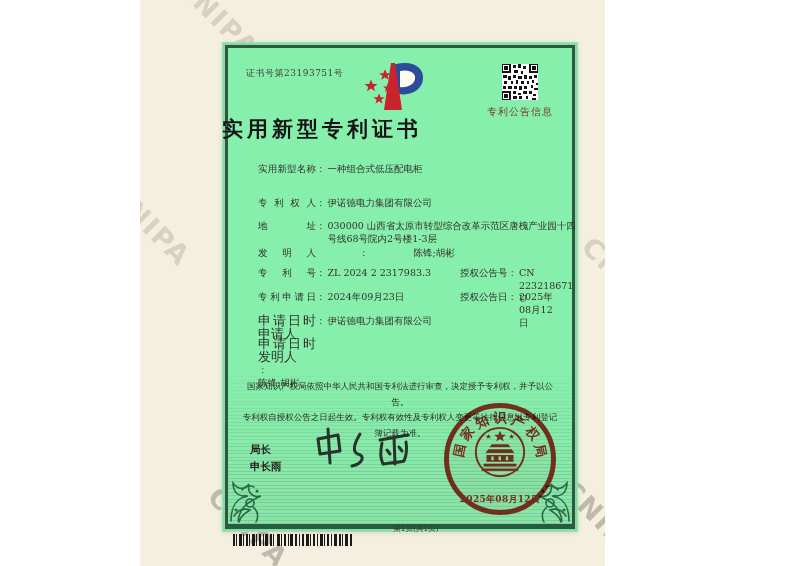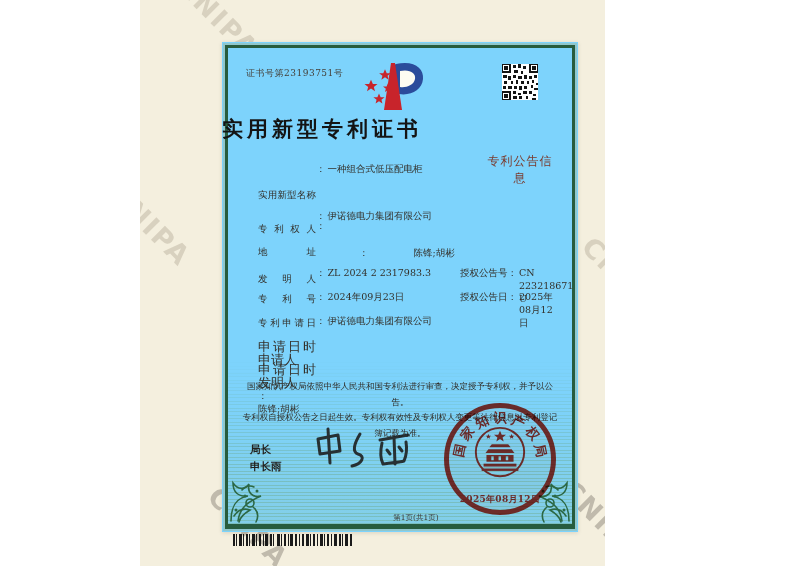--- a/index.html
+++ b/index.html
@@ -11,21 +11,21 @@
            background:#f4efde; overflow:hidden; }
 
   .wm { position:absolute; font-family:"DejaVu Sans", sans-serif; font-weight:bold;
         font-size:27px; letter-spacing:2px; transform:rotate(45deg); white-space:nowrap;
         color:rgba(118,106,80,0.22); pointer-events:none; }
   .wm.inner { color:rgba(120,115,100,0.14); }
   .wm.dark  { color:rgba(90,85,75,0.34); }
 
   
   .paper { position:absolute; left:82px; top:42px; width:356px; height:490px;
-           background:#7dd3fc; box-shadow:0 1px 4px rgba(60,60,40,0.15);
+           background:#86efac; box-shadow:0 1px 4px rgba(60,60,40,0.15);
            font-family:"DejaVu Serif","Liberation Serif",serif; color:#33302a; }
   .frame { position:absolute; left:3px; top:3px; right:3px; bottom:3px;
            border:3px solid #275c3e; border-bottom-width:5px;
            box-shadow:0 0 0 2px rgba(160,190,165,0.55); }
 
   .stripes { position:absolute; left:0; right:0; bottom:0; height:165px;
     background:
       linear-gradient(to bottom, rgba(150,190,155,0) 0%, rgba(150,190,155,0.20) 100%),
       repeating-linear-gradient(0deg, rgba(96,152,106,0.35) 0px, rgba(96,152,106,0.35) 1px,
         rgba(255,255,255,0) 1px, rgba(255,255,255,0) 3.5px);
@@ -36,28 +36,28 @@
   .flourish.left { left:0; }
   .flourish.right { right:0; transform:scaleX(-1); }
 
   .certno { position:absolute; left:24px; top:25px; font-size:9px; letter-spacing:0.5px; color:#45413a; }
 
   .logo { position:absolute; left:136px; top:16px; width:66px; height:58px; }
 
   .qr { position:absolute; left:280px; top:22px; width:36px; height:36px; background:#fff; }
   .qr svg { width:100%; height:100%; display:block; }
   .qr-caption { position:absolute; left:264px; top:63px; width:68px; text-align:center;
-                font-size:12px; color:#7a3b2e; letter-spacing:1px;margin-top:48px; }
+                font-size:10px; color:#7a3b2e; letter-spacing:1px; }
 
   .title { position:absolute; left:0; top:73px; width:100%; 
            font-size:21px; font-weight:700; letter-spacing:4px; color:#141414; }
 
   .row { position:absolute; left:36px; display:flex; align-items:flex-start;
          font-size:9.5px; line-height:13px; }
-  .lbl { width:58px; flex:none; text-align:justify; text-align-last:justify;margin-top:26px; }
+  .lbl { width:58px; flex:none; text-align:justify; text-align-last:justify; }
   .lbl.small { font-size:13px; text-align-last:auto; }
   .colon { flex:none; margin-right:2px; }
   .val { max-width:252px; }
   .pair2 { position:absolute; left:202px; top:0; display:flex; font-size:9.5px; }
   .pair2 .lbl2 { flex:none; }
 
   .statement { position:absolute; left:20px; right:20px; top:337px; text-align:center;
                font-size:8.5px; line-height:15.5px; color:#2f2c26; }
 
   .official { position:absolute; left:28px; top:400px; font-size:10.5px; font-weight:600;
@@ -67,21 +67,21 @@
   .seal { position:absolute; left:222px; top:361px; width:112px; height:112px;
           mix-blend-mode:multiply; opacity:0.94; }
   .seal-ring { position:absolute; inset:0; border:5px solid #d5281e; border-radius:50%;
                background:rgba(255,60,40,0.03); }
   .seal-char { position:absolute; left:50%; top:50%; font-size:13px; font-weight:700;
                color:#d5281e; font-family:"DejaVu Sans",sans-serif; }
   .seal-emblem { position:absolute; left:27px; top:22px; width:58px; height:58px; }
   .seal-date { position:absolute; left:0; bottom:9px; width:100%; text-align:center;
                font-size:9px; font-weight:700; color:#d5281e; letter-spacing:0.3px; }
 
-  .footer { position:absolute; left:0; top:471px; width:100%; text-align:center;
+  .footer { position:absolute; left:0; top:482px; width:100%; text-align:center;
             font-size:7.5px; color:#3c3933;padding-left:32px; }
 
   .barcode { position:absolute; left:93px; top:534px; width:120px; height:12px; }
 </style>
 </head>
 <body>
 
 <div class="page">
   <div class="photo">
 
@@ -161,20 +161,21 @@
         <span class="val">一种组合式低压配电柜</span>
       </div>
       <div class="row" style="top:154px;align-items:center;">
         <span class="lbl">专利权人</span>
         <span class="colon">：</span>
         <span class="val">伊诺德电力集团有限公司</span>
       </div>
       <div class="row" style="top:177px;">
         <span class="lbl">地址</span>
         <span class="colon">：</span>
+        <span class="val">030000 山西省太原市转型综合改革示范区唐槐产业园十四号线68号院内2号楼1-3层</span>
       </div>
       <div class="row" style="top:204px;gap:43px;">
         <span class="lbl">发明人</span>
         <span class="colon">：</span>
         <span class="val">陈锋;胡彬</span>
       </div>
       <div class="row" style="top:224px; width:300px;">
         <span class="lbl">专利号</span>
         <span class="colon">：</span>
         <span class="val">ZL 2024 2 2317983.3</span>

